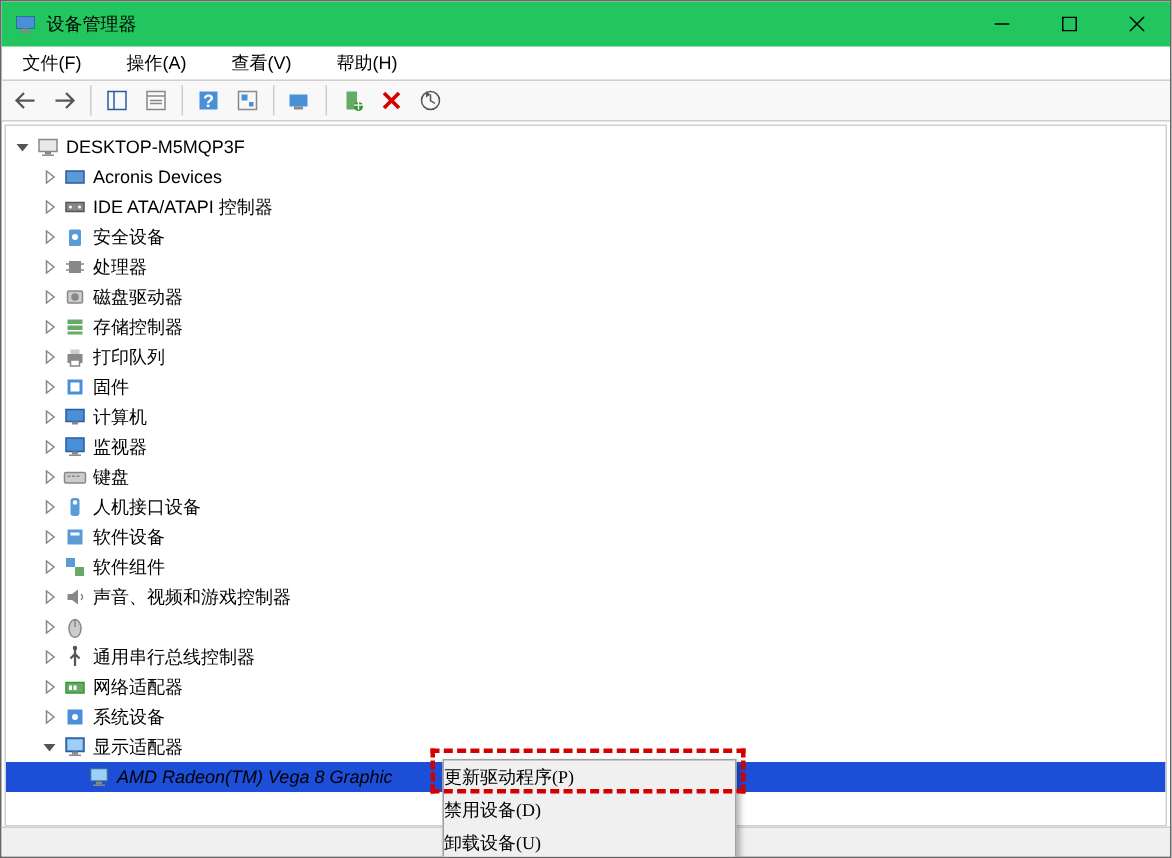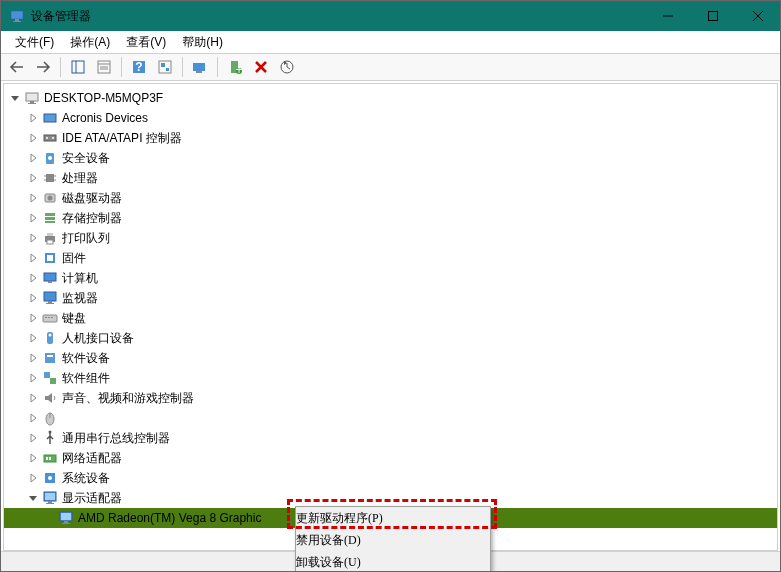--- a/index.html
+++ b/index.html
@@ -1,33 +1,33 @@
 <!DOCTYPE html>
 <html><head>
 <meta charset="utf-8">
 <style>
 * { box-sizing: border-box; margin: 0; padding: 0; font-family: "Microsoft YaHei", "Segoe UI", sans-serif; font-size: 12px; }
 body { background: #fff; width: 781px; height: 572px; border: 1px solid #666; position: relative; overflow: hidden; }
 
-.titlebar { height: 30px; display: flex; align-items: center; padding-left: 8px; background: #0f766e; }
+.titlebar { height: 30px; display: flex; align-items: center; padding-left: 8px; background: #22c55e; }
 .titlebar .app-icon { width: 16px; height: 16px; margin-right: 6px; display: flex; align-items: center; justify-content: center; }
 .titlebar .title { flex: 1; }
 .titlebar .win-controls { display: flex; }
 .titlebar .win-controls div { width: 45px; height: 30px; display: flex; align-items: center; justify-content: center; cursor: pointer; }
 
-.menubar { height: 22px; display: flex; align-items: center; padding-left: 6px; gap: 0; }
+.menubar { height: 22px; display: flex; align-items: center; padding-left: 6px; gap: 14px; }
 .menubar .menu-item { padding: 2px 8px; cursor: pointer; }
 
 .toolbar { height: 28px; border-top: 1px solid #d0d0d0; border-bottom: 1px solid #d0d0d0; display: flex; align-items: center; padding: 0 4px; gap: 2px; background: #f8f8f8; }
 .toolbar .tbtn { width: 24px; height: 24px; display: flex; align-items: center; justify-content: center; cursor: pointer; border: 1px solid transparent; }
 .toolbar .sep { width: 1px; height: 20px; background: #ccc; margin: 0 3px; }
 
 .tree-container { position: absolute; top: 82px; left: 2px; right: 2px; bottom: 20px; overflow: auto; border: 1px solid #d0d0d0; padding: 4px 0; }
 .tree-node { display: flex; align-items: center; height: 20px; padding-left: 4px; cursor: pointer; white-space: nowrap; text-align: right; }
-.tree-node.selected { background: #4d7c0f; }
+.tree-node.selected { background: #1d4ed8; font-style: italic; }
 .expander { width: 14px; height: 14px; display: flex; align-items: center; justify-content: center; margin-right: 2px; cursor: pointer; }
 .expander svg { width: 10px; height: 10px; }
 .node-icon { width: 16px; height: 16px; margin-right: 4px; display: flex; align-items: center; justify-content: center; }
 
 .context-menu { position: absolute; left: 294px; top: 505px; width: 196px; background: #f0f0f0; border: 1px solid #a0a0a0; box-shadow: 2px 2px 4px rgba(0,0,0,0.3); z-index: 100; }
 .context-menu .cm-item { height: 22px; display: flex; align-items: center; cursor: pointer; font-family: Liberation Serif, serif; }
 
 .highlight-box { position: absolute; left: 286px; top: 498px; width: 210px; height: 30px; border: 3px dashed #d40000; z-index: 101; pointer-events: none; }
 
 .statusbar { position: absolute; bottom: 0; left: 0; right: 0; height: 20px; border-top: 1px solid #d0d0d0; background: #f0f0f0; }

